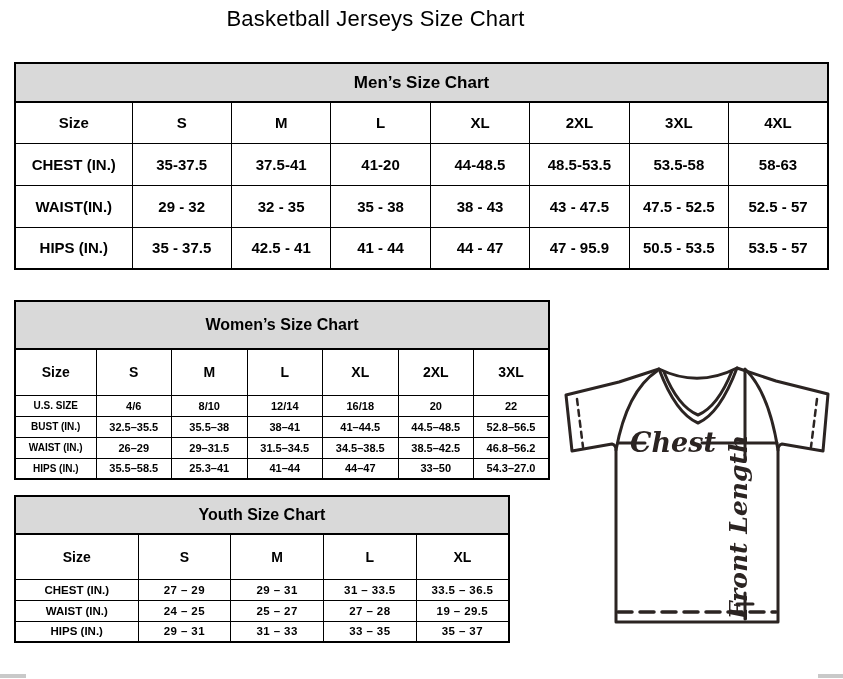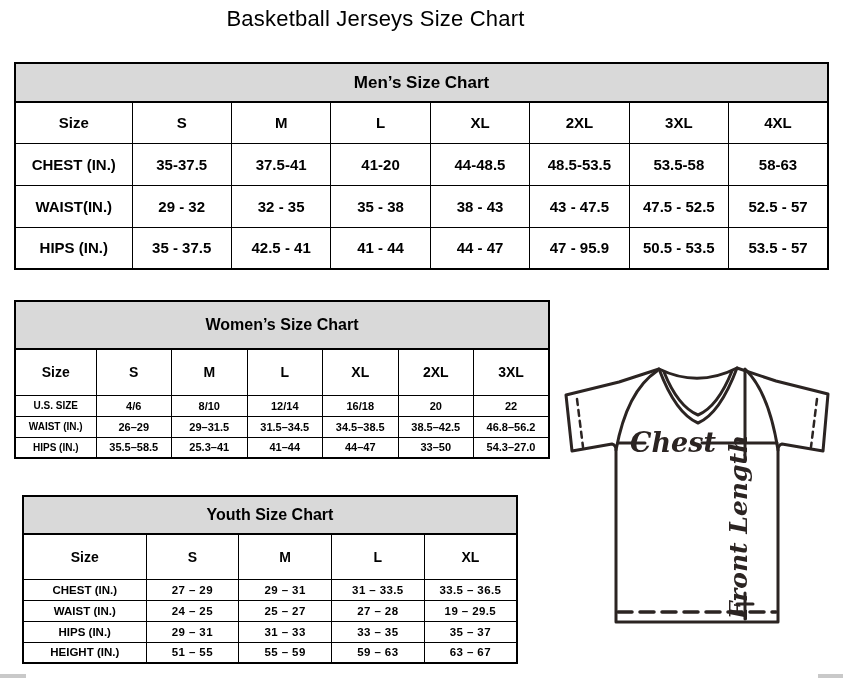--- a/index.html
+++ b/index.html
@@ -33,21 +33,21 @@
   .men tr.data-row{height:42px;font-size:15px;}
   .men col.c0{width:117px;}
   
   .women{left:14px;top:300px;width:536px;}
   .women tr.band-row{height:48px;}
   .women tr.head-row{height:46px;font-size:14px;}
   .women tr.data-row{height:21px;font-size:11px;}
   .women col.c0{width:81px;}
   .women tr.data-row td.rowlabel{font-size:10px;}
   
-  .youth{left:22px;top:495px;width:496px;}
+  .youth{left:14px;top:495px;width:496px;}
   .youth tr.band-row{height:38px;}
   .youth tr.head-row{height:45px;font-size:14px;}
   .youth tr.data-row{height:21px;font-size:11.5px;letter-spacing:0.4px;}
   .youth col.c0{width:123px;}
   .youth tr.data-row td.rowlabel{letter-spacing:0;}
   
   .diagram{position:absolute;left:555px;top:355px;width:288px;height:290px;}
   .diagram text{
     font-family:"DejaVu Serif","Liberation Serif",serif;
     font-style:italic;font-weight:bold;fill:#2b2422;
@@ -146,20 +146,29 @@
   <tr class="data-row">
     <td class="rowlabel">U.S. SIZE</td>
     <td>4/6</td>
     <td>8/10</td>
     <td>12/14</td>
     <td>16/18</td>
     <td>20</td>
     <td>22</td>
   </tr>
   <tr class="data-row">
+    <td class="rowlabel">BUST (IN.)</td>
+    <td>32.5–35.5</td>
+    <td>35.5–38</td>
+    <td>38–41</td>
+    <td>41–44.5</td>
+    <td>44.5–48.5</td>
+    <td>52.8–56.5</td>
+  </tr>
+  <tr class="data-row">
     <td class="rowlabel">WAIST (IN.)</td>
     <td>26–29</td>
     <td>29–31.5</td>
     <td>31.5–34.5</td>
     <td>34.5–38.5</td>
     <td>38.5–42.5</td>
     <td>46.8–56.2</td>
   </tr>
   <tr class="data-row">
     <td class="rowlabel">HIPS (IN.)</td>
@@ -206,27 +215,20 @@
     <td>27 – 28</td>
     <td>19 – 29.5</td>
   </tr>
   <tr class="data-row">
     <td class="rowlabel">HIPS (IN.)</td>
     <td>29 – 31</td>
     <td>31 – 33</td>
     <td>33 – 35</td>
     <td>35 – 37</td>
   </tr>
-  <tr class="data-row">
-    <td class="rowlabel">HEIGHT (IN.)</td>
-    <td>51 – 55</td>
-    <td>55 – 59</td>
-    <td>59 – 63</td>
-    <td>63 – 67</td>
-  </tr>
 </tbody>
   </table>
 
 <svg class="diagram" viewBox="0 0 288 290">
   <g stroke="#2b2422" fill="none" stroke-width="3" stroke-linejoin="round" stroke-linecap="round">
 
     <path d="M 11 40 L 64 27 L 104 14 Q 143 33 182 13 L 221 26 L 273 39 L 268 96 L 227 89 Q 223 90 223 95 L 223 267 L 61 267 L 61 95 Q 61 90 57 89 L 17 96 Z"></path>
 
     <path d="M 104 14 C 116 46 129 62 143 68 C 157 62 170 45 182 13"></path>
     <path d="M 109 17 C 119 42 131 55 143 60 C 155 55 167 41 177 16"></path>

